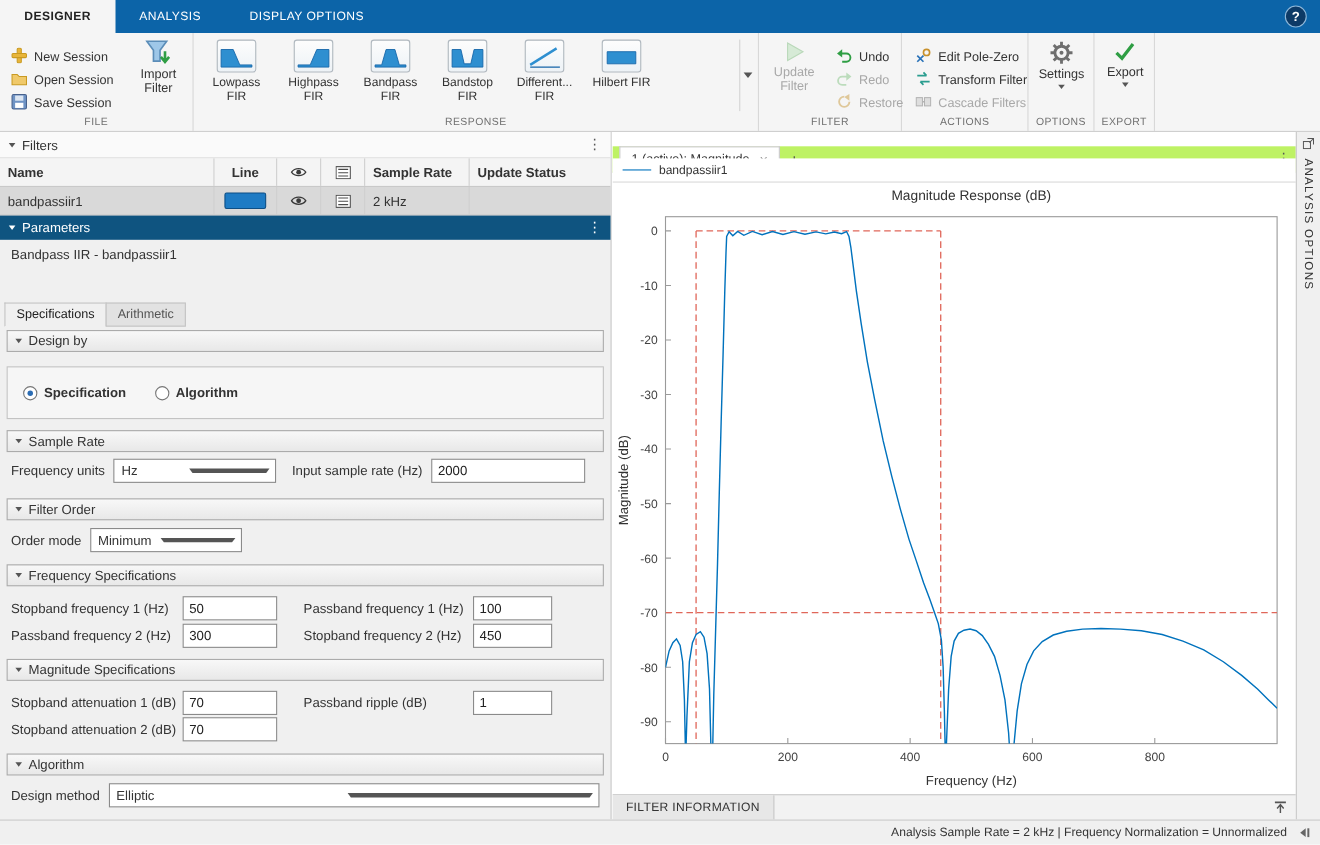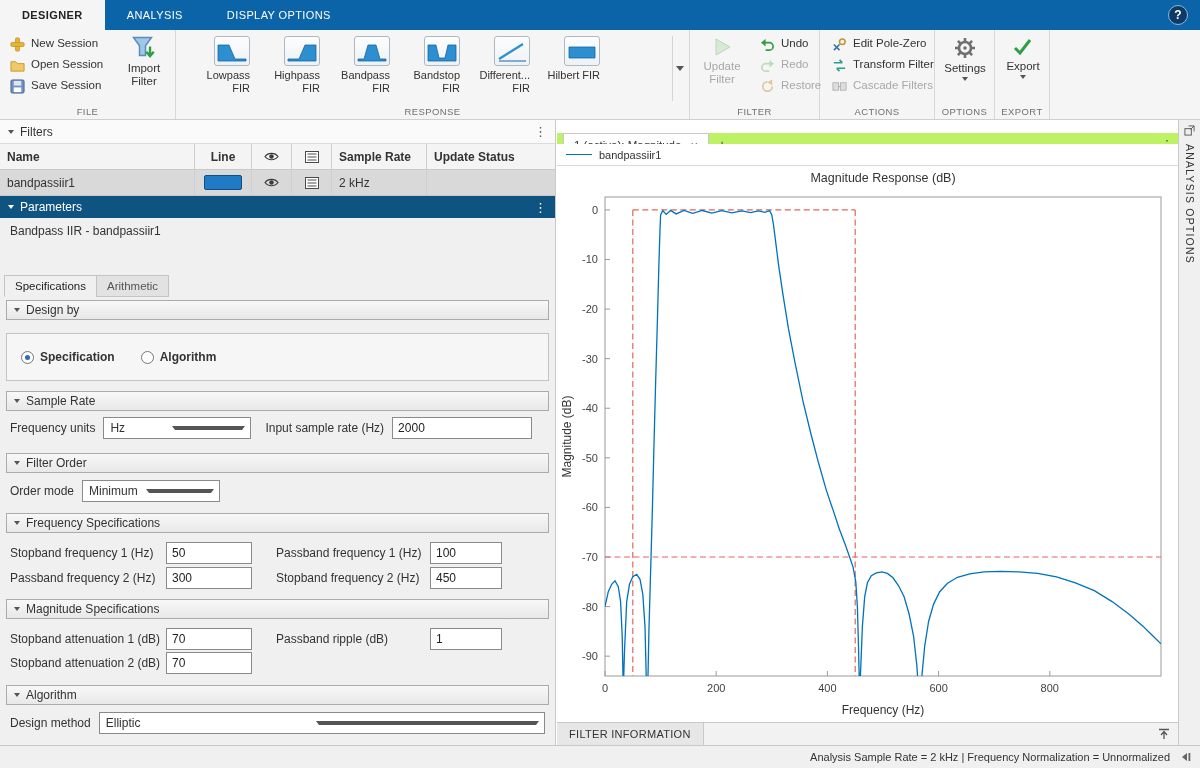--- a/index.html
+++ b/index.html
@@ -12,26 +12,26 @@
   .tab.active { background:#f5f5f5; color:#222; font-weight:bold; }
   .help-btn { margin-left:auto; align-self:center; margin-right:12px; width:20px; height:20px; border-radius:50%; background:#0d3a66; border:1px solid #8fb8da; color:#fff; display:flex; align-items:center; justify-content:center; font-weight:bold; font-size:12px; }
 
   
   .ribbon { position:absolute; top:30px; left:0; right:0; height:90px; background:#f5f5f5; border-bottom:1px solid #cfcfcf; }
   .rsec { position:absolute; top:0; bottom:0; border-right:1px solid #d8d8d8; }
   .sec-file{left:0;width:176px} .sec-response{left:176px;width:514px} .sec-filter{left:690px;width:130px}
   .sec-actions{left:820px;width:115px} .sec-options{left:935px;width:60px} .sec-export{left:995px;width:55px}
   .rsec-label { position:absolute; bottom:2px; left:0; right:0; text-align:center; font-size:9.5px; color:#707070; letter-spacing:.4px; }
   .file-col { position:absolute; top:7px; left:6px; }
-  .small-btn { display:flex; align-items:flex-start; gap:6px; height:21px; padding:0 4px; font-size:11.5px; white-space:nowrap; }
+  .small-btn { display:flex; align-items:flex-end; gap:6px; height:21px; padding:0 4px; font-size:11.5px; white-space:nowrap; }
   .small-btn.disabled { color:#a8a8a8; }
   .big-btn { position:absolute; top:6px; display:flex; flex-direction:column; align-items:center; gap:2px; width:56px; font-size:11.5px; text-align:center; line-height:1.15; }
   .big-btn.disabled { color:#a8a8a8; }
   .gallery { position:absolute; top:4px; left:4px; display:flex; }
-  .gallery-item { width:70px; display:flex; flex-direction:column; align-items:flex-end; padding-top:2px; font-size:11px; line-height:1.15; text-align:center; }
+  .gallery-item { width:70px; display:flex; flex-direction:column; align-items:center; padding-top:2px; font-size:11px; line-height:1.15; text-align:center; }
   .resp-icon { width:36px; height:30px; border:1px solid #b0b8bf; border-radius:3px; background:linear-gradient(#fdfdfd,#edf2f6); display:flex; align-items:center; justify-content:center; margin-bottom:3px; }
   .gallery-arrow { position:absolute; right:2px; top:6px; bottom:18px; width:15px; border-left:1px solid #d4d4d4; display:flex; align-items:center; justify-content:center; }
   .caret { width:0; height:0; border-left:4px solid transparent; border-right:4px solid transparent; border-top:5px solid #555; }
   .caret.sm { border-left-width:3px; border-right-width:3px; border-top-width:4px; }
   .caret.white { border-top-color:#fff; }
   .undo-col { position:absolute; left:66px; top:7px; }
   .actions-col { position:absolute; left:8px; top:7px; }
   .kebab { color:#555; font-family:"DejaVu Sans",sans-serif; font-size:13px; }
 
   

